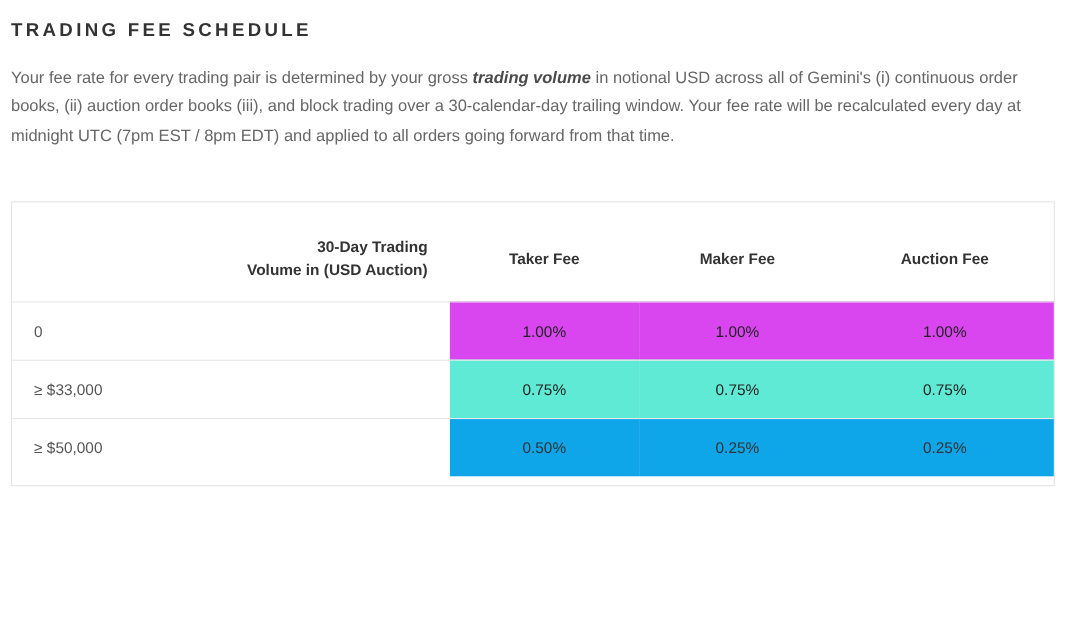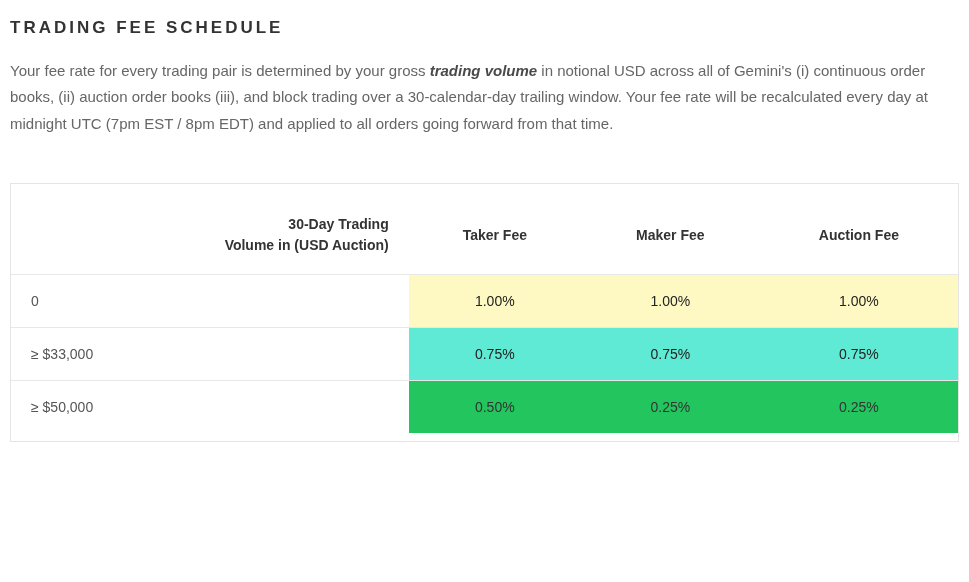--- a/index.html
+++ b/index.html
@@ -61,23 +61,23 @@
       text-align: left;
       color: #555555;
     }
     tbody tr {
       border-top: 1px solid #e8e8e8;
     }
     tbody td {
       color: #333333;
     }
     
-    .shade-0 td.fee-cell { background-color: #fef9c3; color: #222; text-align: center; }
+    .shade-0 td.fee-cell { background-color: #d946ef; color: #222; text-align: center; }
     .shade-1 td.fee-cell { background-color: #5eead4; color: #222; }
-    .shade-2 td.fee-cell { background-color: #22c55e; color: #333; }
+    .shade-2 td.fee-cell { background-color: #0ea5e9; color: #333; }
     .shade-3 td.fee-cell { background-color: #fde9d6; color: #333; }
     .shade-4 td.fee-cell { background-color: #fdf6ef; color: #333; }
     .shade-5 td.fee-cell { background-color: #ffffff; color: #333; }
   </style>
 </head>
 <body>
 
 <h2 class="title">TRADING FEE SCHEDULE</h2>
 
 <p class="description">

